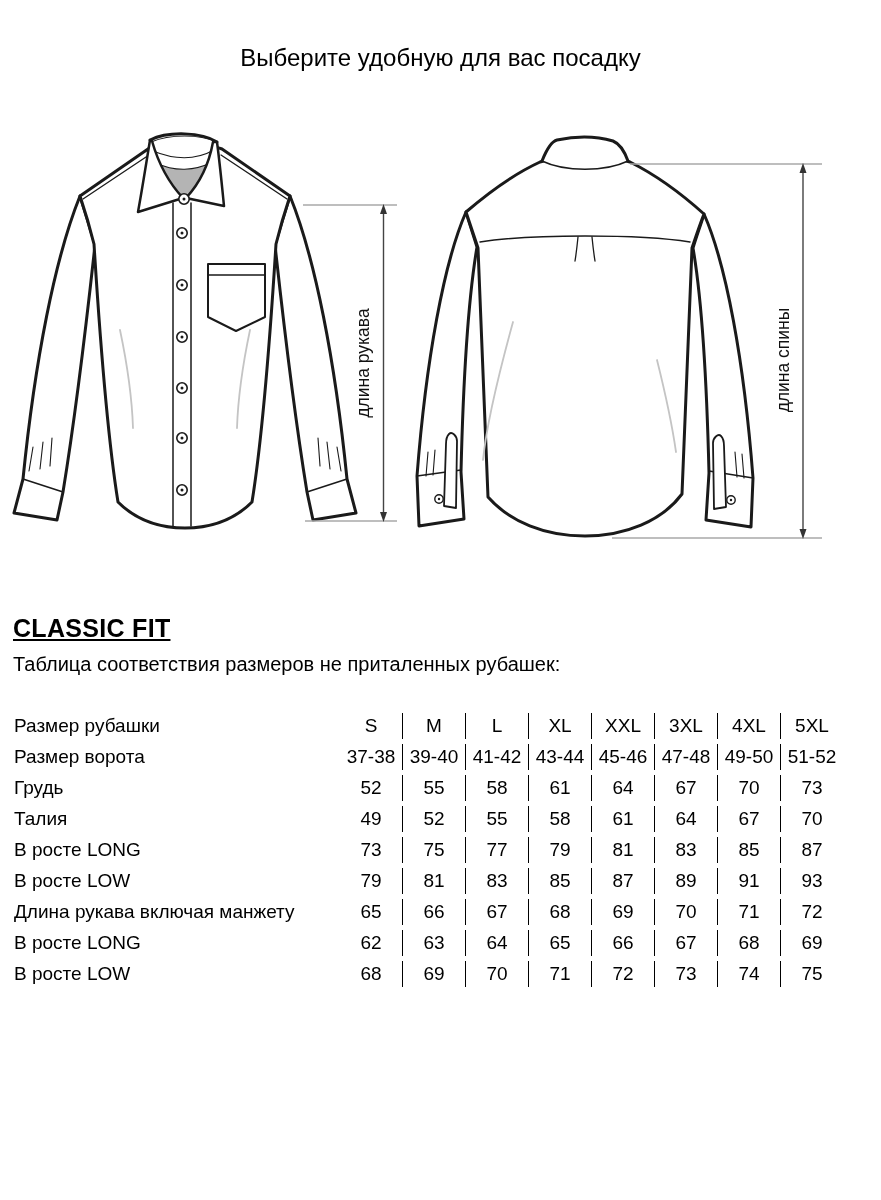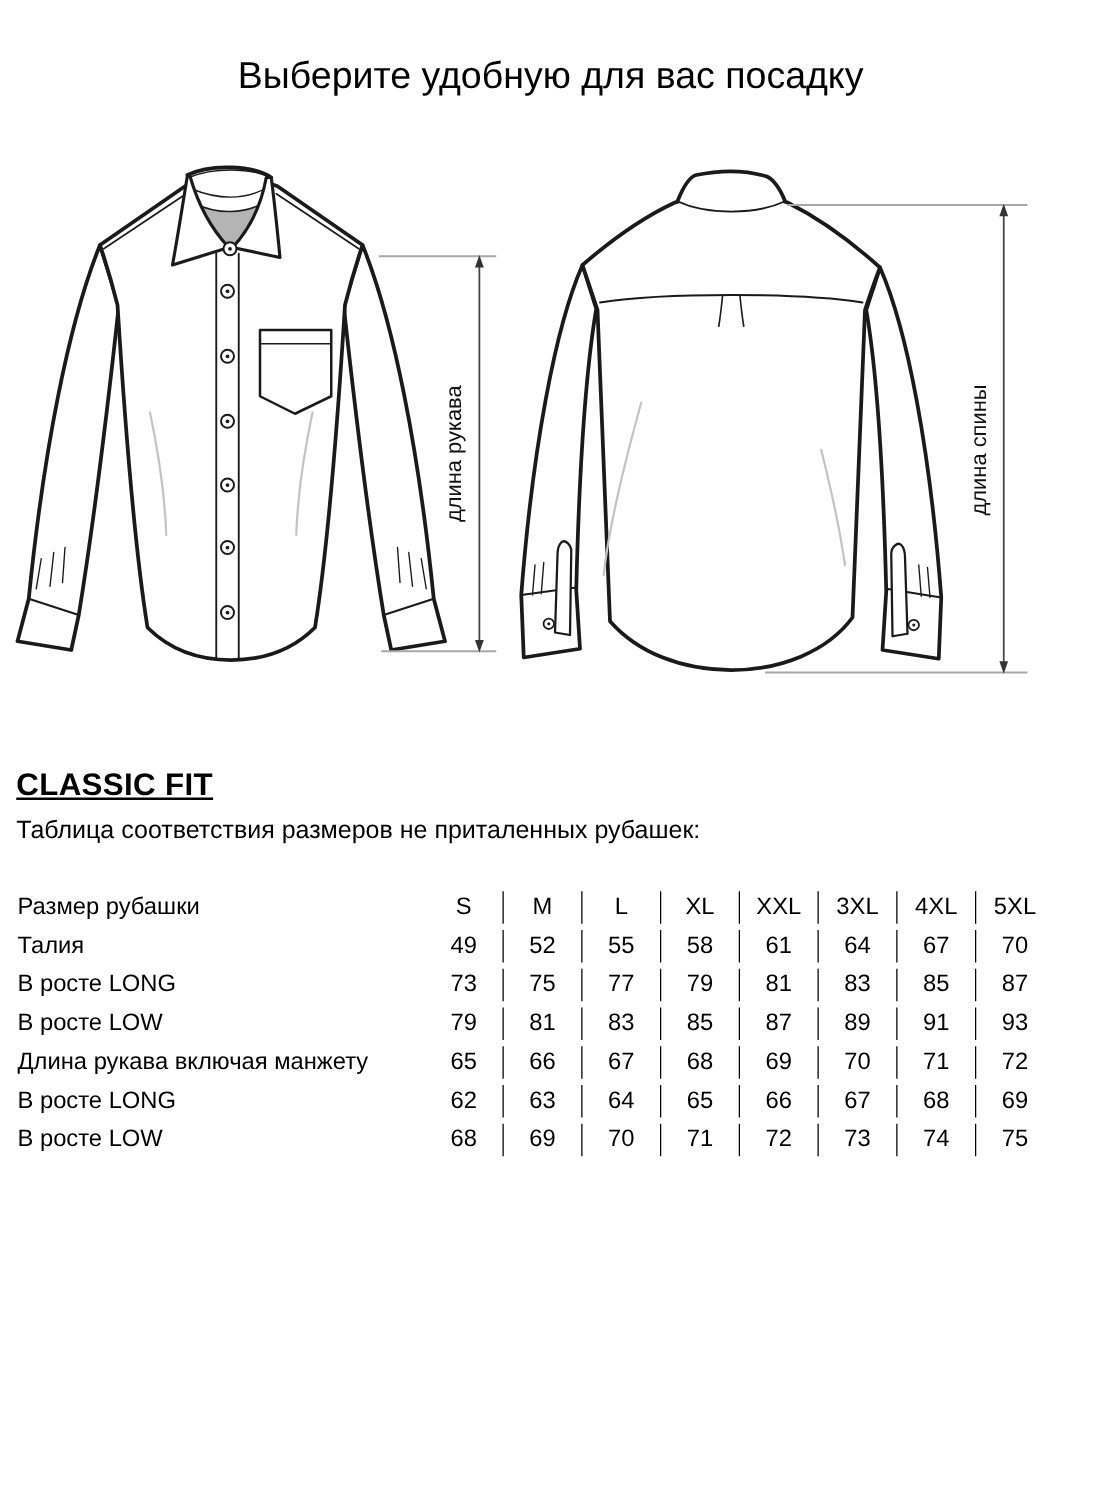--- a/index.html
+++ b/index.html
@@ -1,19 +1,19 @@
 <!DOCTYPE html>
 <html><head>
 <meta charset="utf-8">
 <style>
   html,body{margin:0;padding:0;background:#fff;}
   body{width:881px;height:1200px;position:relative;overflow:hidden;
        font-family:"Liberation Sans","DejaVu Sans",sans-serif;color:#000;}
   .abs{position:absolute;}
-  #title{top:44px;left:0;width:881px;text-align:center;font-size:30px;}
+  #title{top:44px;left:0;width:881px;text-align:center;font-size:24px;}
   #diagram-svg{top:0;left:0;}
   #fit-heading{top:614px;left:13px;font-size:25px;font-weight:900;letter-spacing:.3px;text-decoration:underline;}
   #fit-subtitle{top:653px;left:13px;font-size:20px;}
   #size-table{position:absolute;left:14px;top:708px;border-collapse:separate;
               border-spacing:0 5px;font-size:19px;}
   #size-table td{height:26px;line-height:26px;padding:0;vertical-align:middle;white-space:nowrap;}
   #size-table td.lbl{width:326px;text-align:left;margin-left:40px;}
   #size-table td.v{width:62px;text-align:center;border-left:1.5px solid #000;}
   #size-table td.f{border-left:none;}
   svg text{font-family:"Liberation Sans","DejaVu Sans",sans-serif;}
@@ -174,20 +174,42 @@
       <td class="v f">S</td>
       <td class="v">M</td>
       <td class="v">L</td>
       <td class="v">XL</td>
       <td class="v">XXL</td>
       <td class="v">3XL</td>
       <td class="v">4XL</td>
       <td class="v">5XL</td>
     </tr>
     <tr>
+      <td class="lbl">Размер ворота</td>
+      <td class="v f">37-38</td>
+      <td class="v">39-40</td>
+      <td class="v">41-42</td>
+      <td class="v">43-44</td>
+      <td class="v">45-46</td>
+      <td class="v">47-48</td>
+      <td class="v">49-50</td>
+      <td class="v">51-52</td>
+    </tr>
+    <tr>
+      <td class="lbl">Грудь</td>
+      <td class="v f">52</td>
+      <td class="v">55</td>
+      <td class="v">58</td>
+      <td class="v">61</td>
+      <td class="v">64</td>
+      <td class="v">67</td>
+      <td class="v">70</td>
+      <td class="v">73</td>
+    </tr>
+    <tr>
       <td class="lbl">Талия</td>
       <td class="v f">49</td>
       <td class="v">52</td>
       <td class="v">55</td>
       <td class="v">58</td>
       <td class="v">61</td>
       <td class="v">64</td>
       <td class="v">67</td>
       <td class="v">70</td>
     </tr>

